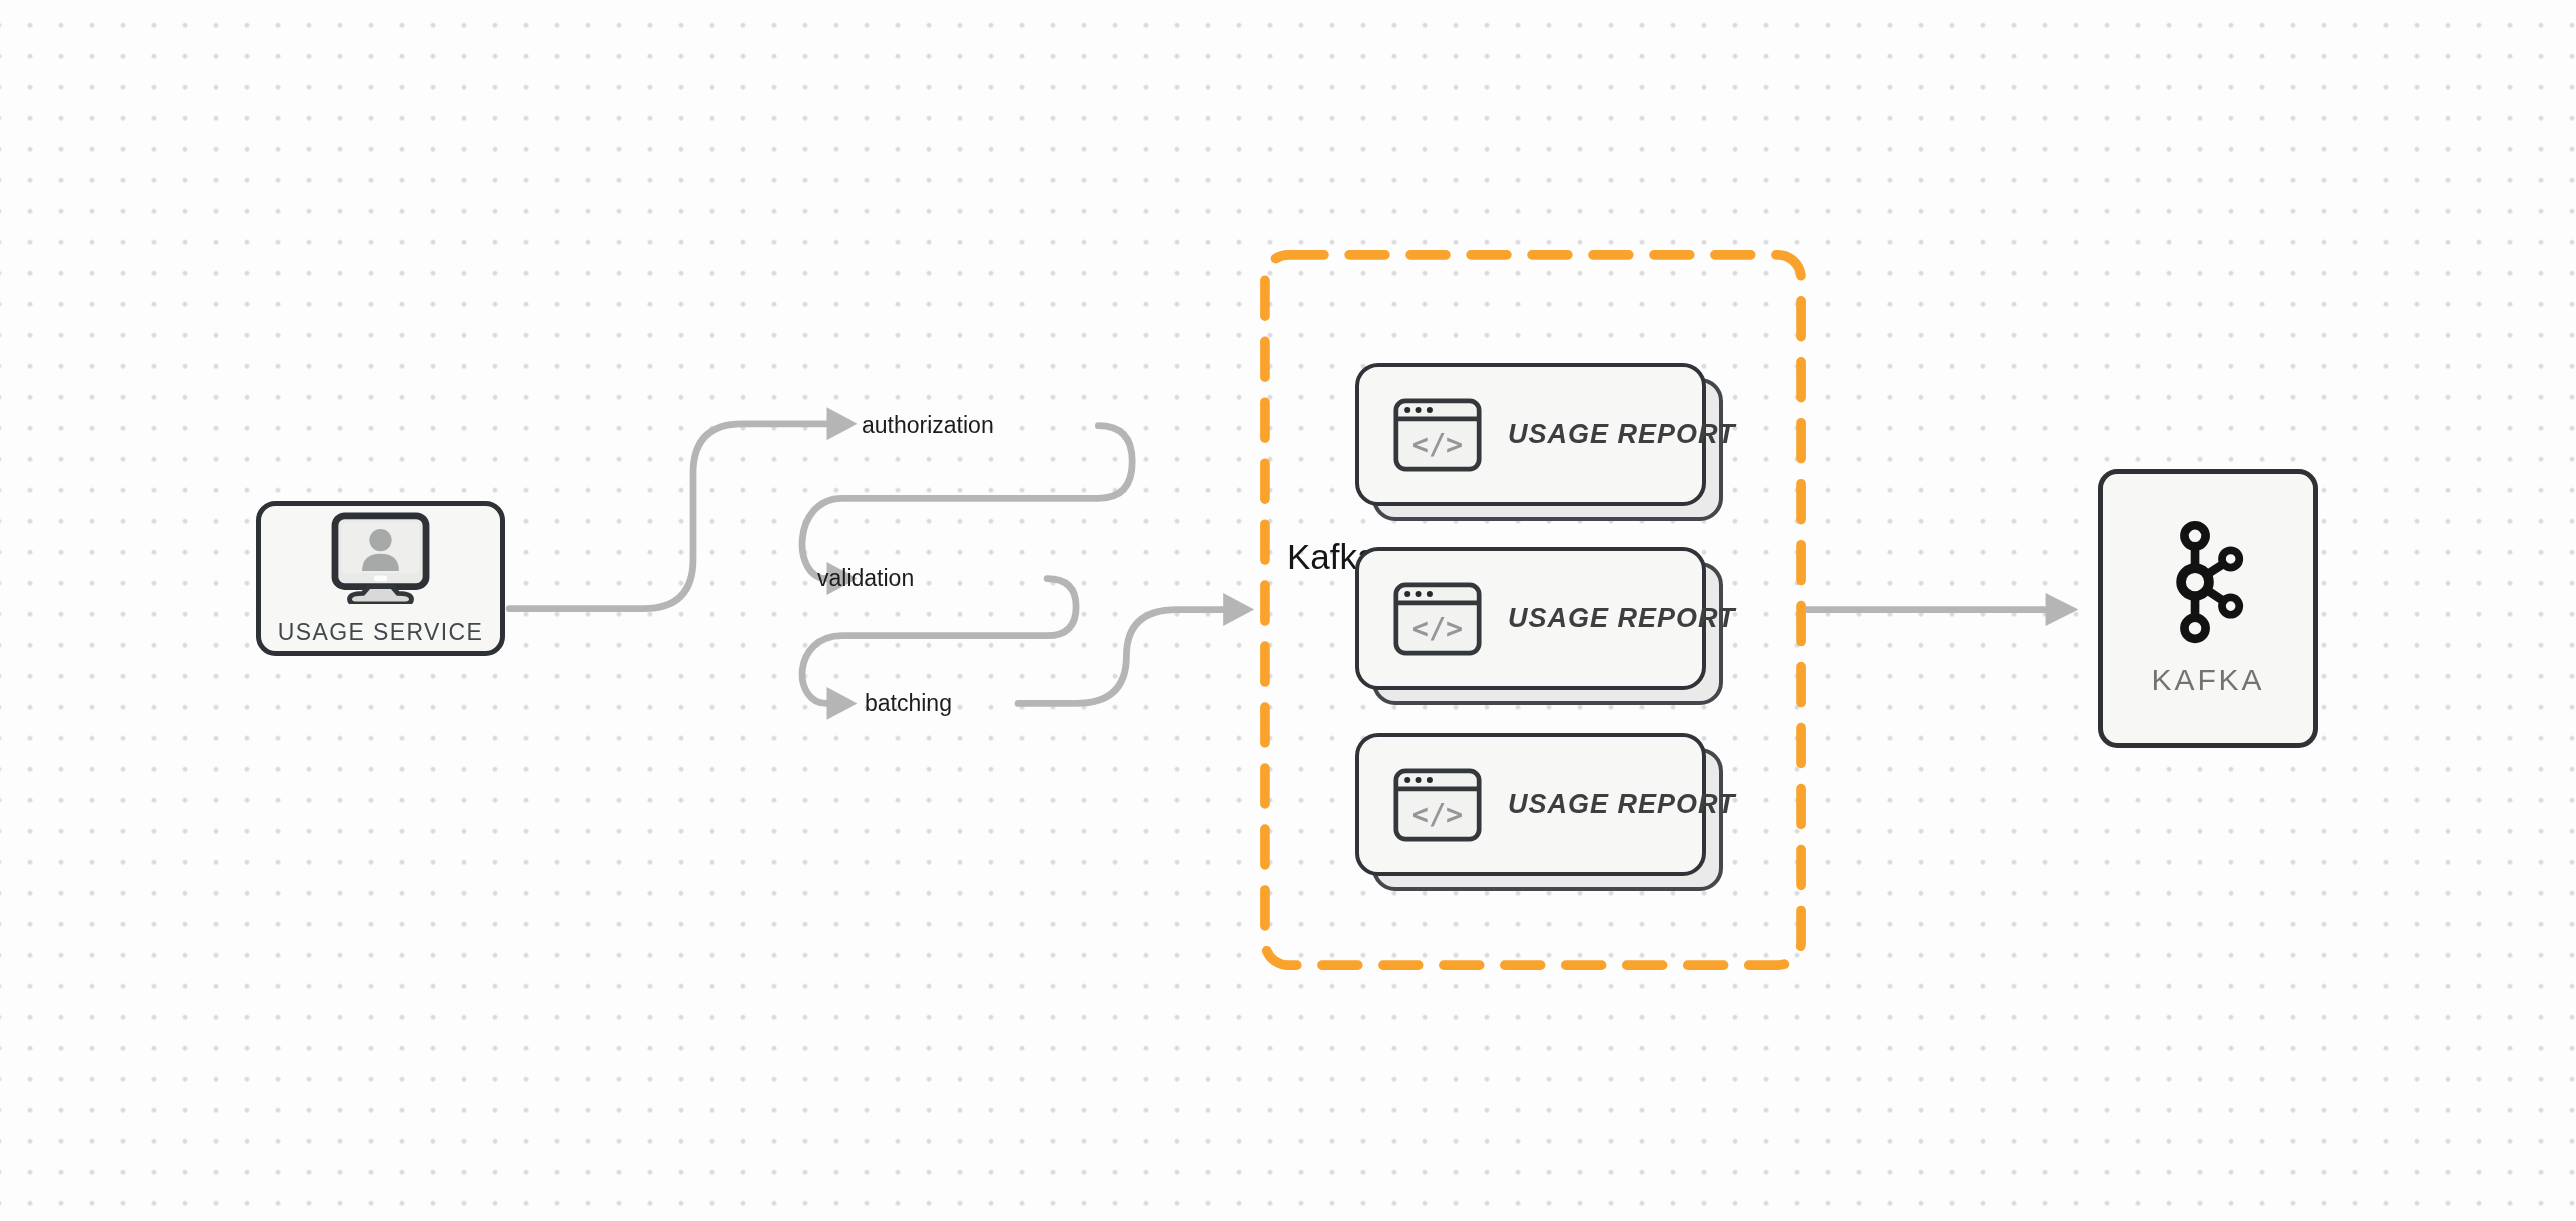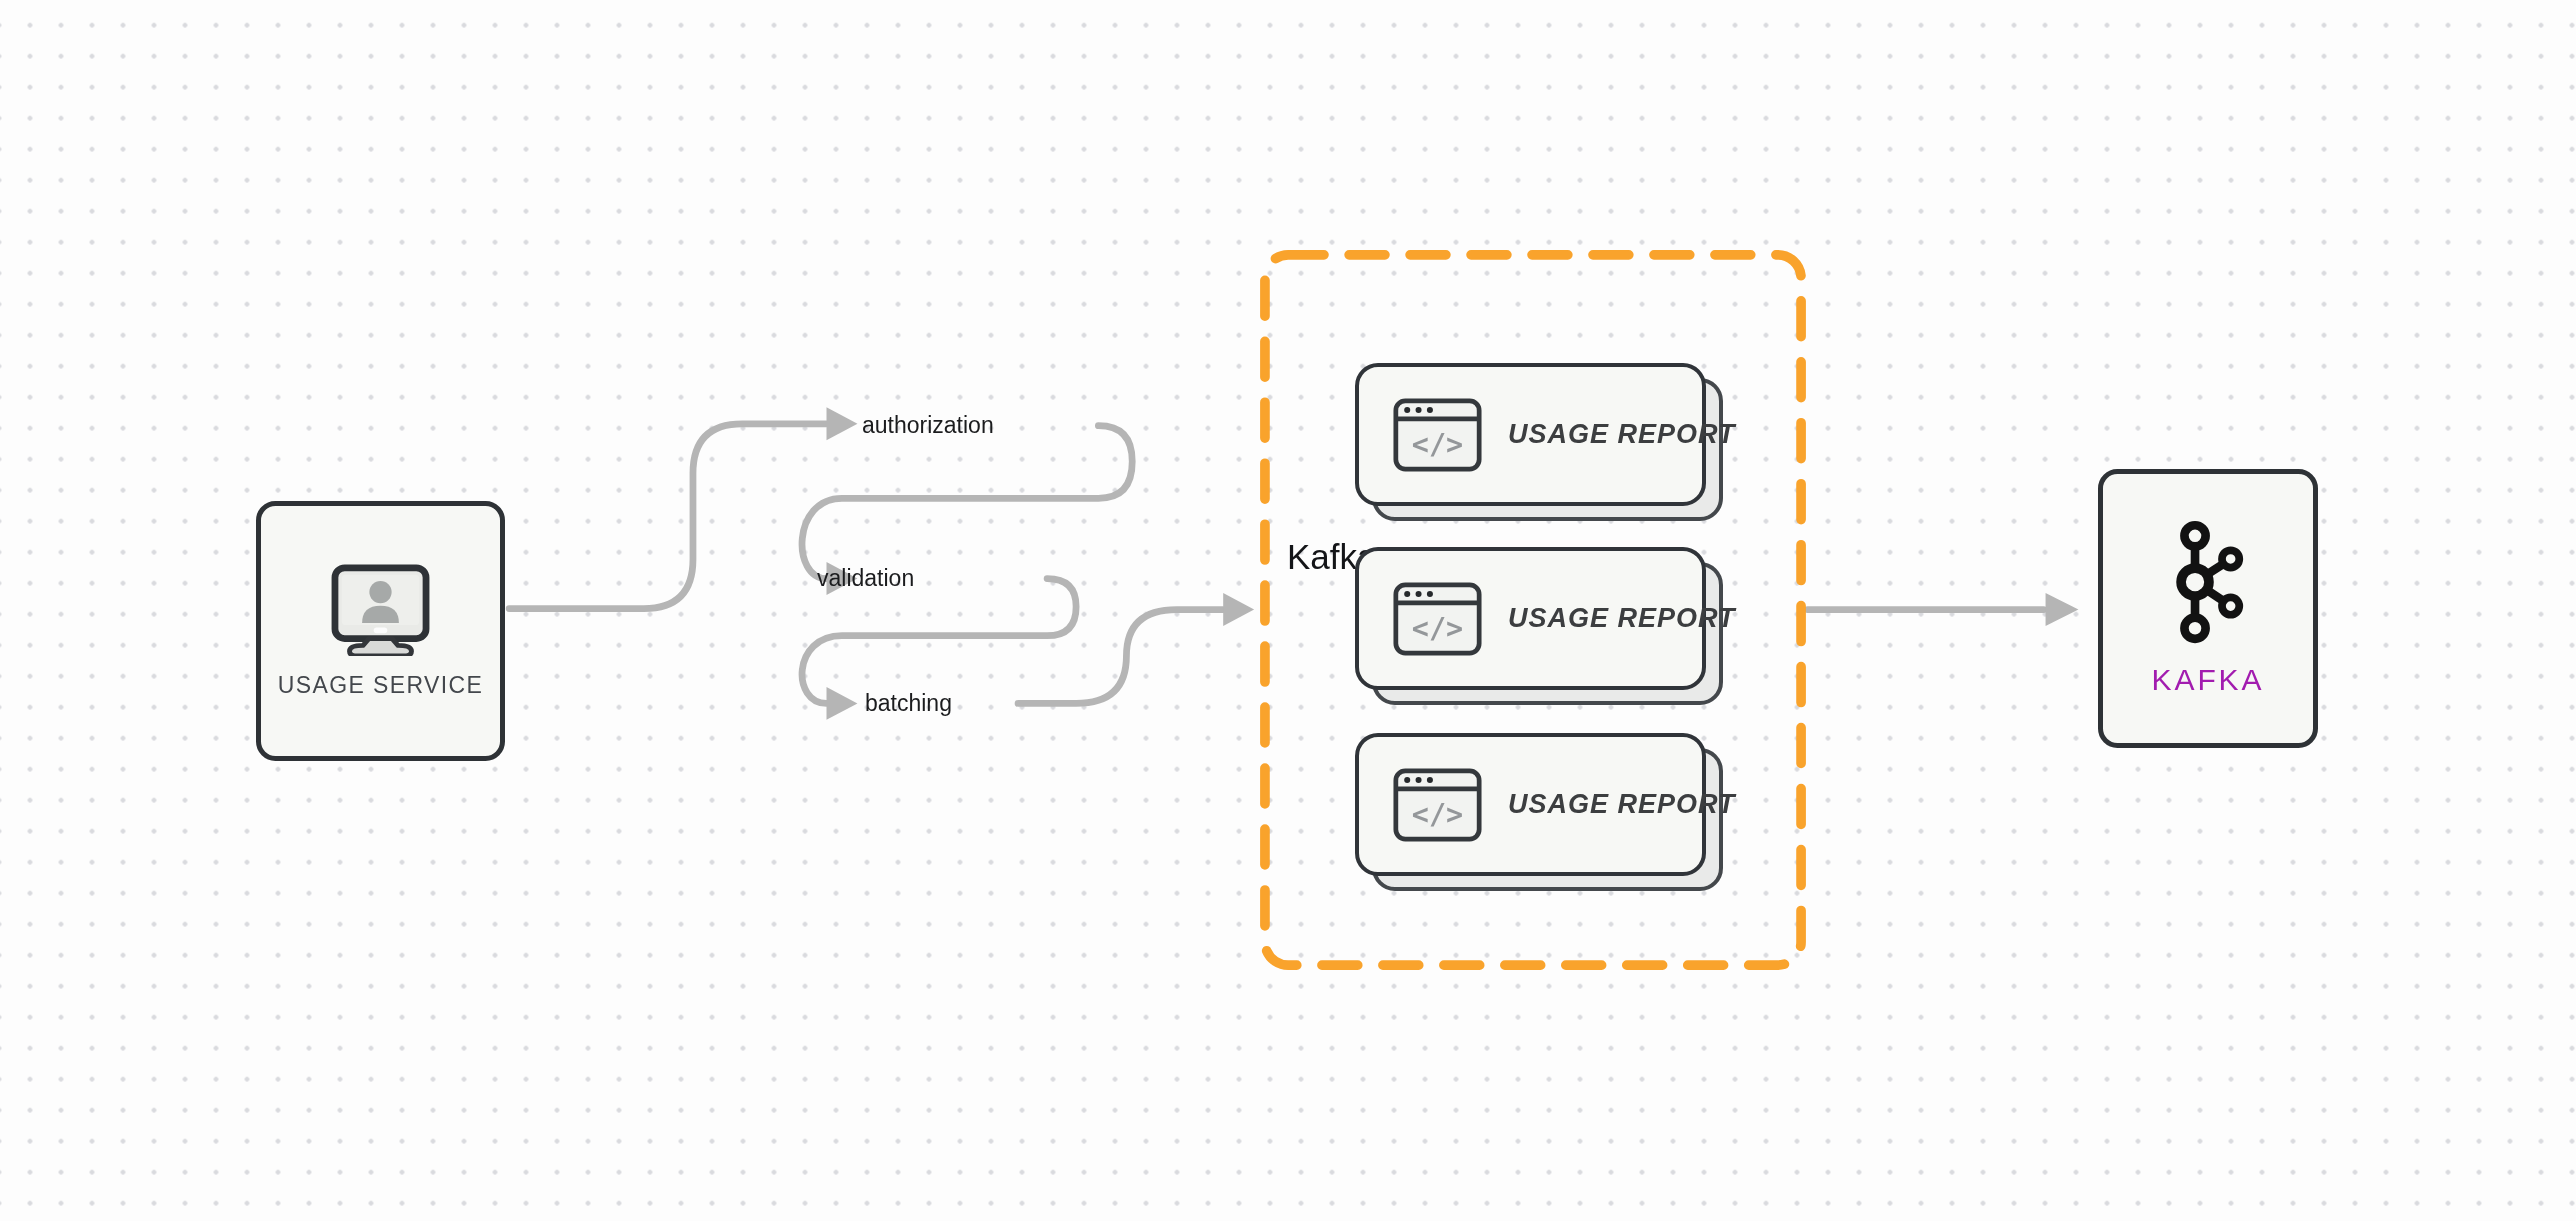--- a/index.html
+++ b/index.html
@@ -31,37 +31,37 @@
     background: #f7f8f5;
     border: 5.8px solid #2e3236;
     border-radius: 19.4px;
     display: flex;
     flex-direction: column;
     align-items: center;
     justify-content: center;
   }
   .usage-service-node {
     left: 256px; top: 501px;
-    width: 249px; height: 260px;
+    width: 249px; height: 155px;
   }
   .kafka-node {
     left: 2098px; top: 469px;
     width: 220px; height: 279px;
   }
   .node-label {
     color: #43474c;
     font-size: 23px;
     letter-spacing: 1.4px;
     white-space: nowrap;
   }
   .usage-service-node .node-label { margin-top: 15.5px; }
   .kafka-node .node-label {
     font-size: 30px;
     letter-spacing: 2.9px;
-    color: #a21caf;
+    color: #737373;
     margin-top: 17.4px;
   }
 
   
   .step {
     position: absolute;
     font-size: 23px;
     font-weight: 500;
     color: #1b1c1e;
     line-height: 41px;

